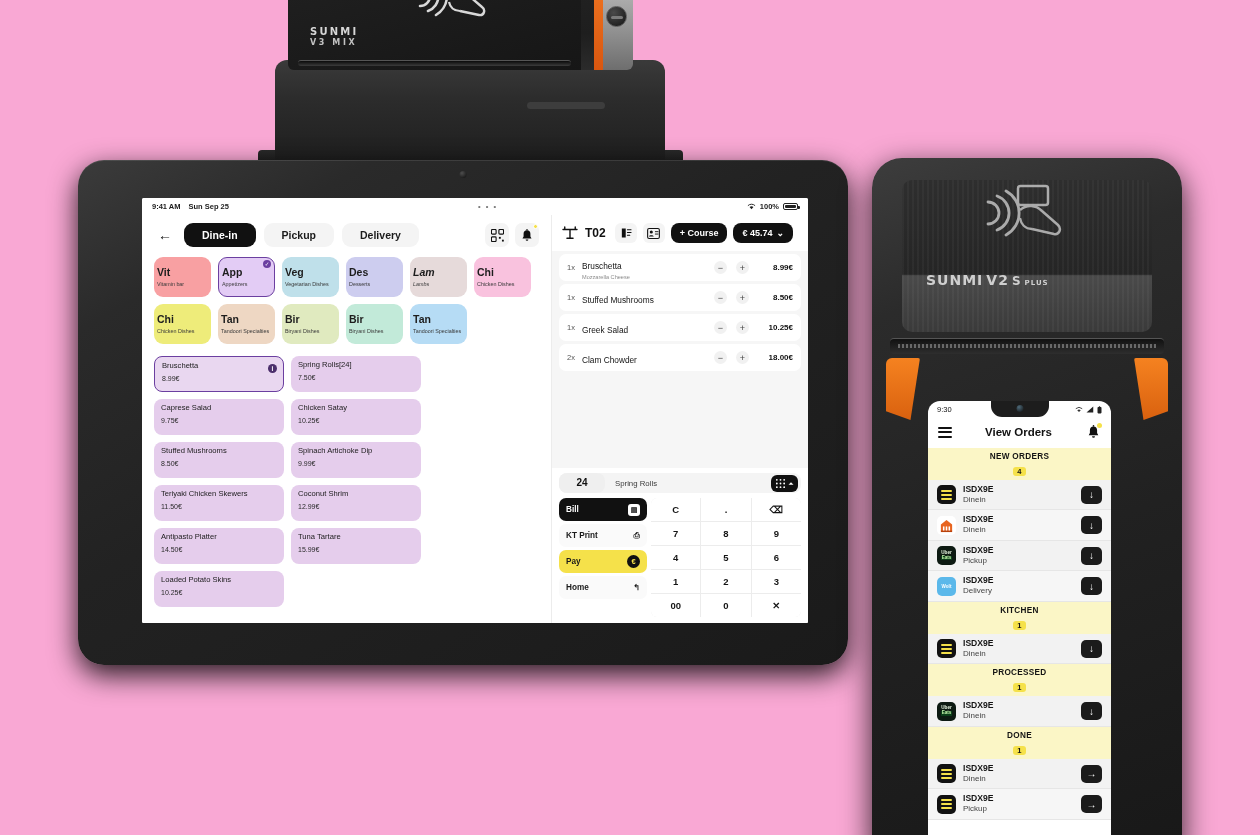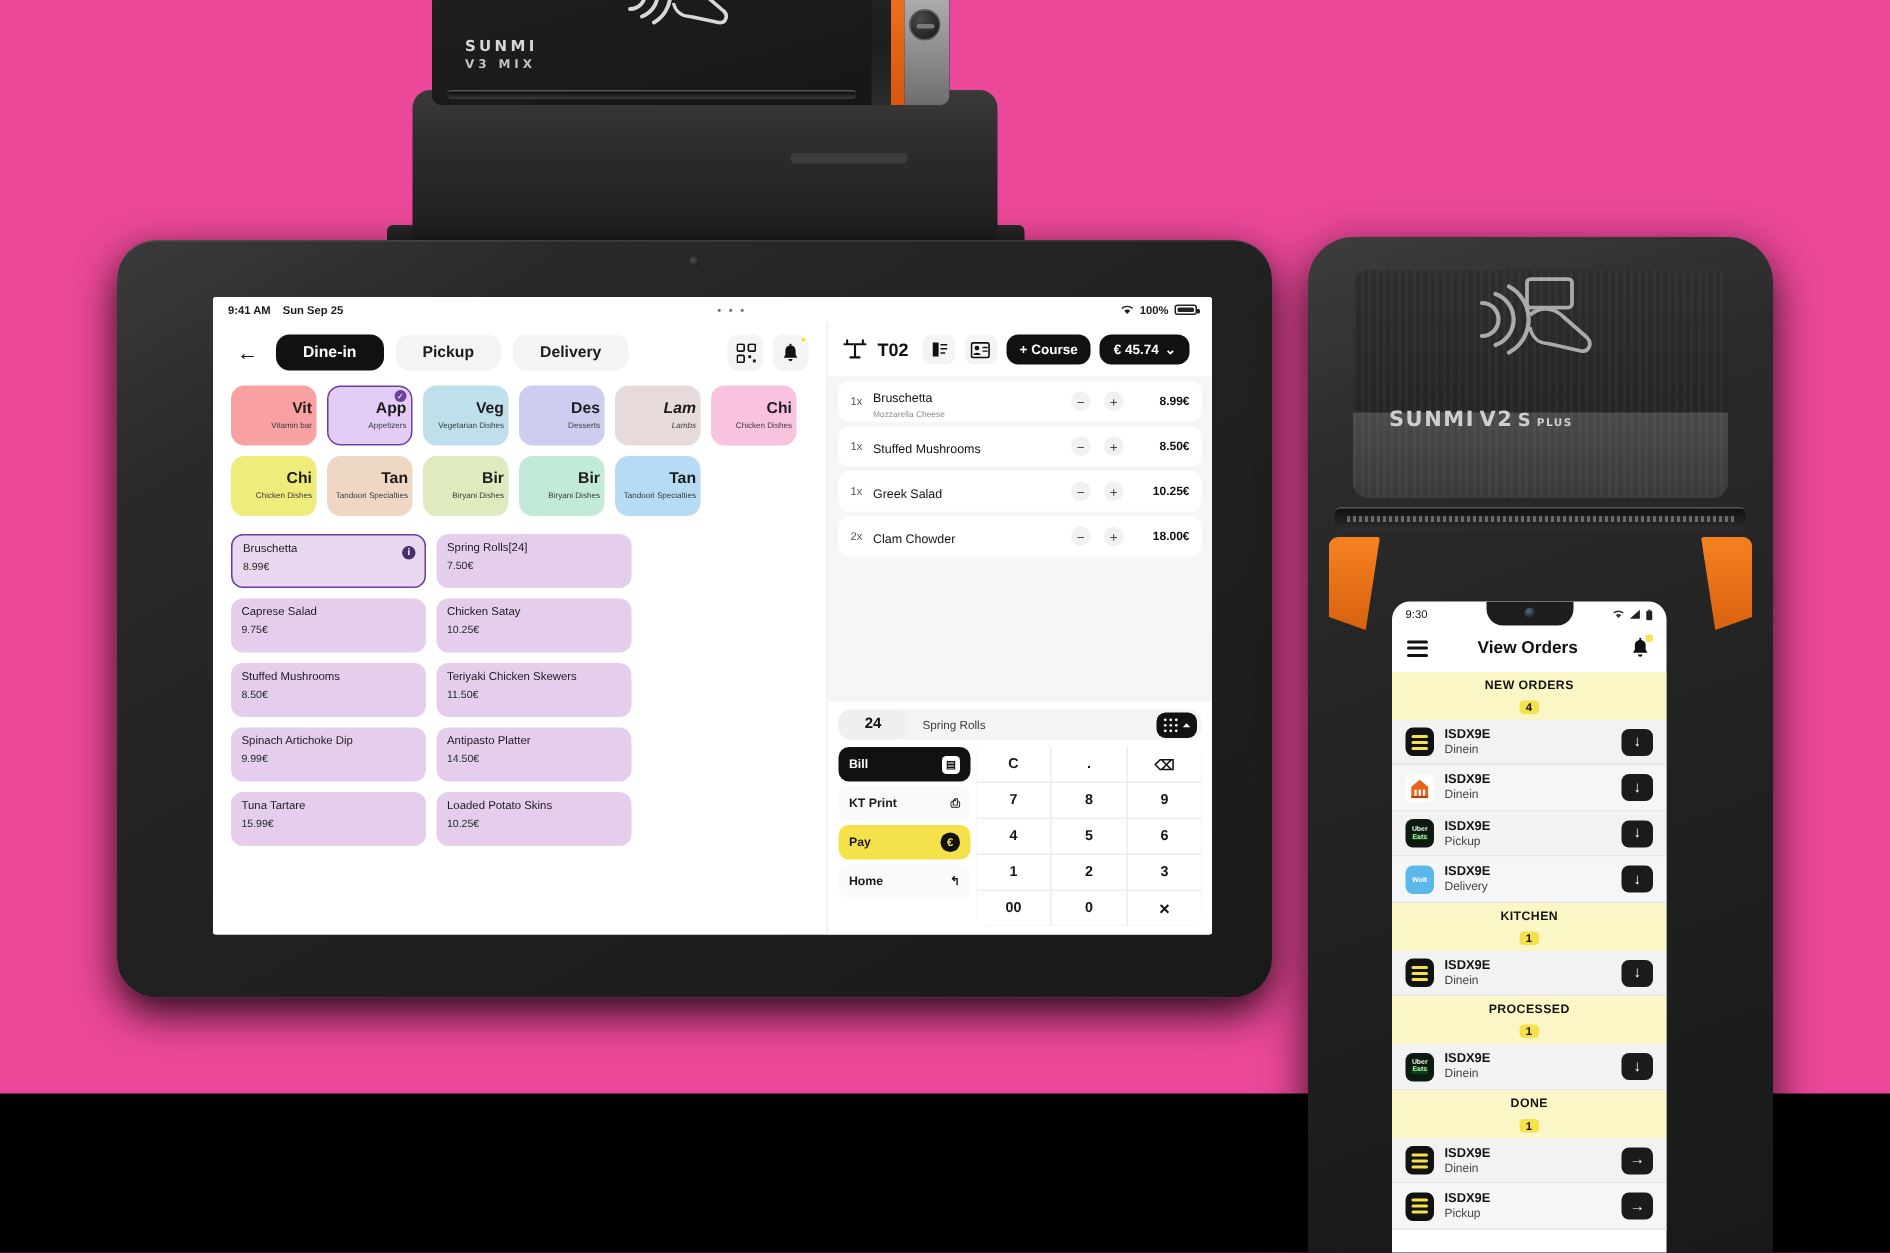--- a/index.html
+++ b/index.html
@@ -2,21 +2,21 @@
 <html><head>
 <meta charset="utf-8">
 <style>
   * { box-sizing: border-box; margin: 0; padding: 0; }
   html, body {
     width: 1260px; height: 835px;
     background: #000;
     font-family: "Liberation Sans", sans-serif;
     overflow: hidden;
   }
-  #stage { position: relative; width: 1260px; height: 729px; background: #ec4899; }
+  #stage { position: relative; width: 1260px; height: 835px; background: #f9a8d4; }
 
   
   .v3-stand {
     position: absolute; left: 275px; top: 60px; width: 390px; height: 110px;
     background: linear-gradient(180deg,#3a3a3a 0%, #2c2c2c 35%, #242424 70%, #1b1b1b 100%);
     border-radius: 12px 12px 6px 6px;
   }
   .v3-stand-vent {
     position: absolute; right: 60px; top: 42px; width: 78px; height: 7px;
     background: #3d3d3d; border-radius: 4px;
@@ -120,21 +120,21 @@
   }
   .tool-ico .dot-badge {
     position: absolute; right: 1px; top: 1px; width: 5px; height: 5px; border-radius: 50%;
     background: #f5e14a; border: 1px solid #fff;
   }
 
   
   .cats { display: flex; flex-wrap: wrap; gap: 7px; padding: 4px 12px 8px 12px; }
   .cat {
     width: 57px; height: 40px; border-radius: 9px; position: relative;
-    display: flex; flex-direction: column; align-items: flex-end; justify-content: center;
+    display: flex; flex-direction: column; align-items: flex-start; justify-content: center;
     cursor: pointer; padding: 2px 3px;
   }
   .cat .c-title { font-size: 10.5px; font-weight: 700; color: #1d1d1d; line-height: 1; }
   .cat .c-sub { font-size: 5.4px; color: #3a3a3a; margin-top: 3px; text-align: center; line-height: 1.15; }
   .cat.selected { border: 1.3px solid #6b3fa0; }
   .cat .check {
     position: absolute; right: 3px; top: 2px; width: 8px; height: 8px; border-radius: 50%;
     background: #6b3fa0; color: #fff; font-size: 5.5px; display: flex; align-items: center; justify-content: center;
   }
 
@@ -455,26 +455,30 @@
               </div>
               <div class="prod">
                 <div class="p-name">Chicken Satay</div>
                 <div class="p-price">10.25€</div>
               </div>
               <div class="prod">
                 <div class="p-name">Stuffed Mushrooms</div>
                 <div class="p-price">8.50€</div>
               </div>
               <div class="prod">
+                <div class="p-name">Spinach Artichoke Dip</div>
+                <div class="p-price">9.99€</div>
+              </div>
+              <div class="prod">
                 <div class="p-name">Teriyaki Chicken Skewers</div>
                 <div class="p-price">11.50€</div>
               </div>
               <div class="prod">
-                <div class="p-name">Spinach Artichoke Dip</div>
-                <div class="p-price">9.99€</div>
+                <div class="p-name">Coconut Shrim</div>
+                <div class="p-price">12.99€</div>
               </div>
               <div class="prod">
                 <div class="p-name">Antipasto Platter</div>
                 <div class="p-price">14.50€</div>
               </div>
               <div class="prod">
                 <div class="p-name">Tuna Tartare</div>
                 <div class="p-price">15.99€</div>
               </div>
               <div class="prod">

